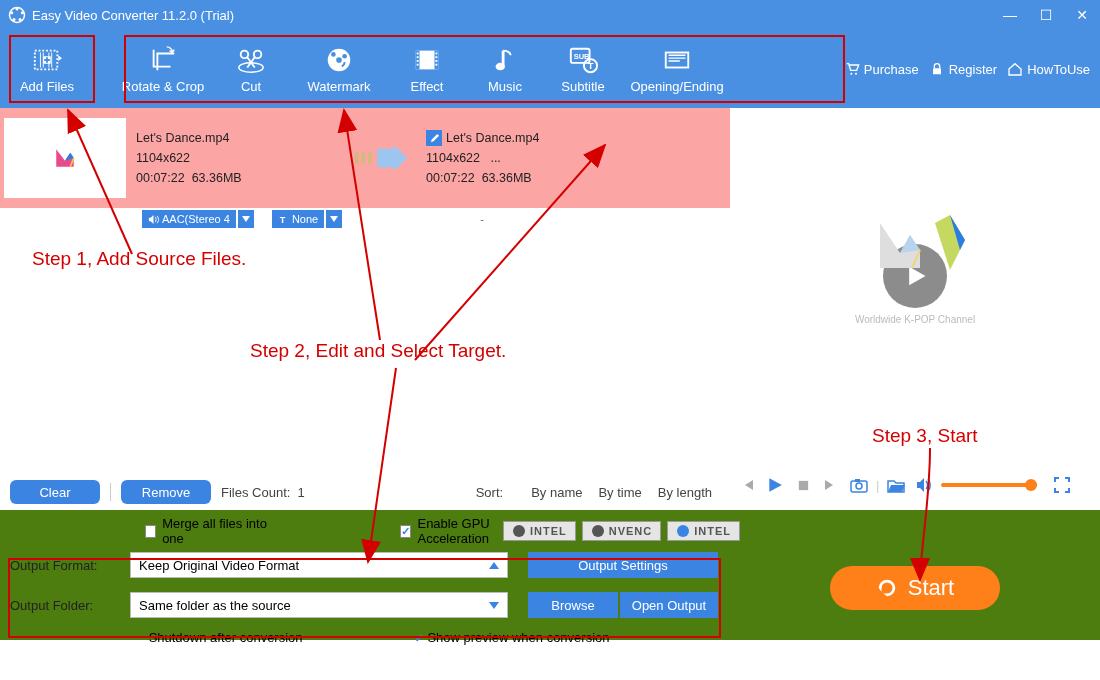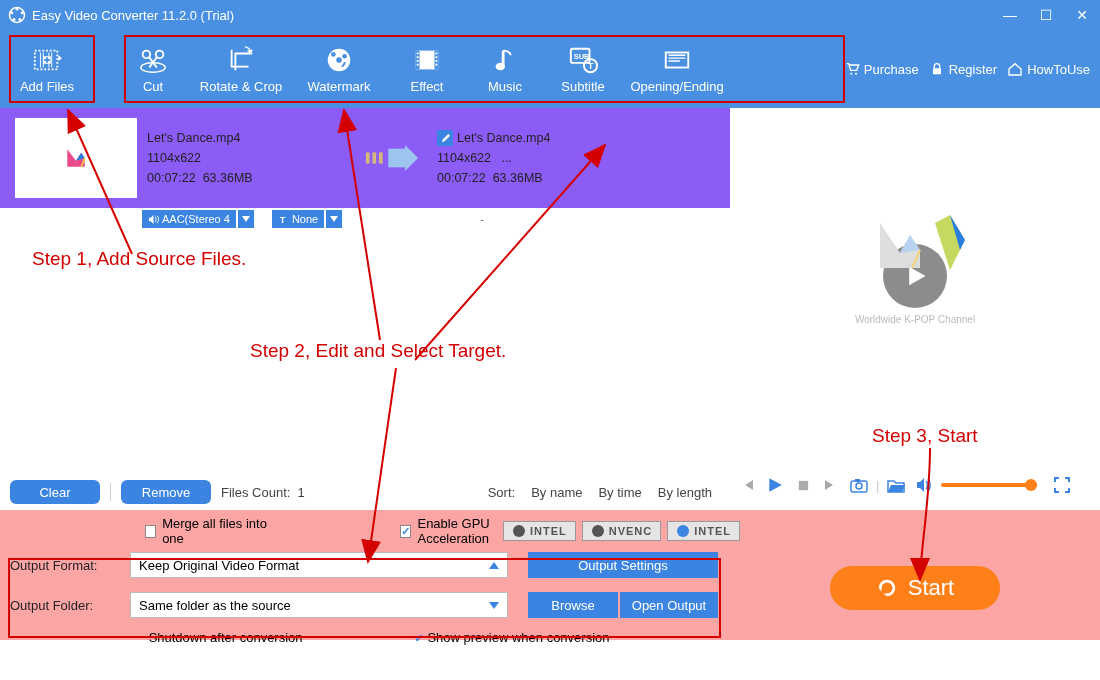--- a/index.html
+++ b/index.html
@@ -13,54 +13,54 @@
   .tbbtn svg { width: 30px; height: 30px; margin-bottom: 4px; }
   .tbbtn.wide { min-width: 98px; }
   .tbspacer { flex: 1; }
   .rightlink { display: flex; align-items: center; margin-left: 10px; cursor: pointer; font-size: 13px; }
   .rightlink svg { width: 16px; height: 16px; margin-right: 4px; }
   .annot-box1 { position: absolute; border: 2px solid #d40000; pointer-events: none; }
   #box-add { left: 9px; top: 35px; width: 86px; height: 68px; }
   #box-tools { left: 124px; top: 35px; width: 721px; height: 68px; }
   .content { display: flex; height: 402px; }
   .filelist { width: 730px; position: relative; }
-  .filerow { height: 100px; background: #8b5cf6; display: flex; align-items: center; padding: 15px; }
+  .filerow { height: 100px; background: #fca5a5; display: flex; align-items: center; padding: 4px; }
   .thumb { width: 122px; height: 80px; background: #fff; display: flex; align-items: center; justify-content: center; }
   .thumb svg { width: 28px; height: 28px; }
   .srcinfo { width: 210px; padding-left: 10px; font-size: 12.5px; color: #222; line-height: 1.6; }
   .arrowblk { width: 90px; display: flex; justify-content: center; }
   .arrowblk svg { width: 56px; height: 32px; }
   .tgtinfo { flex: 1; font-size: 12.5px; color: #222; line-height: 1.6; }
   .tgtinfo .row1 { display: flex; align-items: center; }
   .editicon { width: 16px; height: 16px; background: #3b84e2; display: inline-flex; align-items: center; justify-content: center; margin-right: 4px; }
   .editicon svg { width: 11px; height: 11px; }
   .tagrow { height: 22px; padding-left: 142px; display: flex; align-items: center; font-size: 11px; }
   .tag { background: #3b84e2; color: #fff; height: 18px; display: flex; align-items: center; padding: 0 6px; margin-right: 2px; }
   .tag svg { width: 11px; height: 11px; margin-right: 3px; fill: #fff; }
   .tagdrop { background: #3b84e2; color: #fff; width: 16px; height: 18px; display: flex; align-items: center; justify-content: center; margin-right: 18px; }
   .tagdrop svg { width: 8px; height: 6px; fill: #fff; }
   .dash { margin-left: 120px; color: #666; }
   .annot-text { position: absolute; color: #d40000; font-size: 19px; }
   .actions { position: absolute; bottom: 0; left: 0; right: 0; height: 36px; display: flex; align-items: center; padding: 0 10px; font-size: 13px; color: #444; }
   .bluebtn { background: #3b84e2; color: #fff; width: 90px; height: 24px; display: flex; align-items: center; justify-content: center; border-radius: 6px; cursor: pointer; margin-right: 10px; }
   .divider-actions { width: 1px; height: 18px; background: #ccc; margin-right: 10px; }
-  .sortlabel { margin-left: auto; margin-right: 8px; }
+  .sortlabel { margin-left: auto; margin-right: 20px; }
   .sortbtn { margin: 0 8px; cursor: pointer; }
   .preview { flex: 1; display: flex; flex-direction: column; background: #fff; }
   .preview-img { flex: 1; display: flex; flex-direction: column; align-items: center; justify-content: center; color: #999; position: relative; }
   .preview-img .play { width: 64px; height: 64px; border-radius: 50%; background: rgba(120,120,120,.85); display: flex; align-items: center; justify-content: center; }
   .preview-img .play svg { width: 28px; height: 28px; fill: #fff; }
   .preview-img .shape { position: absolute; }
   .preview-ctrl { height: 50px; display: flex; align-items: center; padding: 0 6px; gap: 6px; }
   .pbtn { width: 22px; height: 22px; display: flex; align-items: center; justify-content: center; cursor: pointer; }
   .pbtn svg { fill: #3b84e2; }
   .pbtn.gray svg { fill: #aaa; }
   .volslider { width: 96px; height: 4px; background: #ff7f18; position: relative; border-radius: 2px; }
   .volslider .knob { position: absolute; right: 0; top: -4px; width: 12px; height: 12px; border-radius: 50%; background: #ff7f18; }
-  .bottom { background: #fca5a5; height: 130px; padding: 8px 10px 28px; display: flex; }
+  .bottom { background: #4d7c0f; height: 130px; padding: 8px 10px 28px; display: flex; }
   .bottom-left { width: 730px; position: relative; }
   .optrow { display: flex; align-items: center; height: 26px; margin-bottom: 6px; }
   .optrow .chk { width: 13px; height: 13px; border: 1px solid #888; margin-right: 6px; margin-left: 135px; background: #fff; display: inline-flex; align-items: center; justify-content: center; }
   .chk.checked::after { content: "✓"; color: #3b84e2; font-size: 11px; font-weight: bold; }
   .optrow2 { margin-left: 300px; display: flex; align-items: center; }
   .optrow2 .chk { margin-left: 0; }
   .badge { height: 20px; padding: 0 8px; border: 1px solid #999; background: #e5e5e5; display: flex; align-items: center; margin-left: 6px; font-size: 11px; font-weight: bold; color: #555; letter-spacing: 1px; }
   .badge svg { width: 14px; height: 14px; margin-right: 4px; }
   .formrow { display: flex; align-items: center; height: 30px; margin-bottom: 10px; }
   .formrow label { width: 120px; font-size: 13px; color: #222; }
@@ -103,35 +103,35 @@
     <svg viewBox="0 0 32 32">
         <rect x="3" y="6" width="24" height="20" fill="none" stroke="#fff" stroke-width="2" stroke-dasharray="2 2"></rect>
         <path d="M9 8v16M12 8v16M18 8v16M21 8v16" stroke="#fff" stroke-width="1"></path>
         <rect x="12" y="12" width="8" height="8" fill="#fff"></rect>
         <path d="M16 13v6M13 16h6" stroke="#4a90e2" stroke-width="2"></path>
         <path d="M28 11l4 3-4 3z" fill="#fff"></path>
       </svg>
     <span>Add Files</span>
   </div>
   <div style="width:30px;"></div>
+  <div class="tbbtn wide">
+    <svg viewBox="0 0 32 32">
+        <path d="M6 5v18h18M10 27V9h18" fill="none" stroke="#fff" stroke-width="2"></path>
+        <path d="M20 2a6 6 0 016 6l-3-2m3 2l2-3" fill="none" stroke="#fff" stroke-width="1.5"></path>
+      </svg>
+    <span>Rotate &amp; Crop</span>
+  </div>
   <div class="tbbtn">
     <svg viewBox="0 0 32 32">
         <ellipse cx="16" cy="24" rx="13" ry="5" fill="none" stroke="#fff" stroke-width="1.5"></ellipse>
         <circle cx="9" cy="10" r="4" fill="none" stroke="#fff" stroke-width="2"></circle>
         <circle cx="23" cy="10" r="4" fill="none" stroke="#fff" stroke-width="2"></circle>
         <path d="M12 13l8 11M20 13l-8 11" stroke="#fff" stroke-width="2"></path>
       </svg>
     <span>Cut</span>
-  </div>
-  <div class="tbbtn wide">
-    <svg viewBox="0 0 32 32">
-        <path d="M6 5v18h18M10 27V9h18" fill="none" stroke="#fff" stroke-width="2"></path>
-        <path d="M20 2a6 6 0 016 6l-3-2m3 2l2-3" fill="none" stroke="#fff" stroke-width="1.5"></path>
-      </svg>
-    <span>Rotate &amp; Crop</span>
   </div>
   <div class="tbbtn wide">
     <svg viewBox="0 0 32 32">
         <circle cx="16" cy="16" r="12" fill="#fff"></circle>
         <circle cx="16" cy="16" r="3" fill="#4a90e2"></circle>
         <circle cx="10" cy="10" r="2.5" fill="#4a90e2"></circle>
         <circle cx="22" cy="12" r="2.5" fill="#4a90e2"></circle>
         <path d="M22 18c0 3-3 5-3 5" stroke="#4a90e2" stroke-width="2" fill="none"></path>
       </svg>
     <span>Watermark</span>

